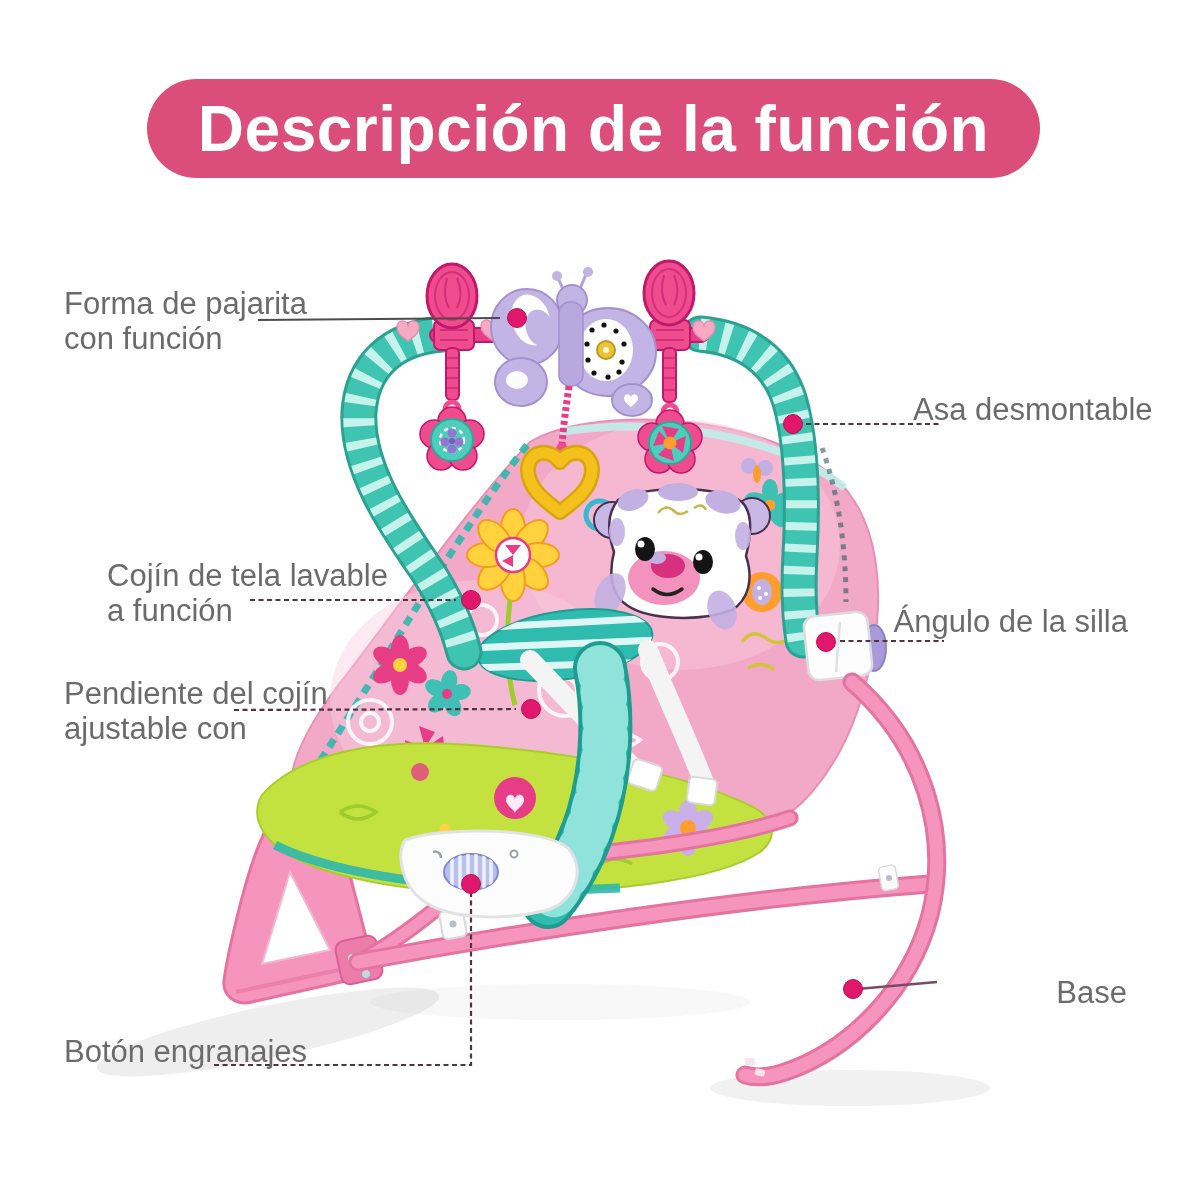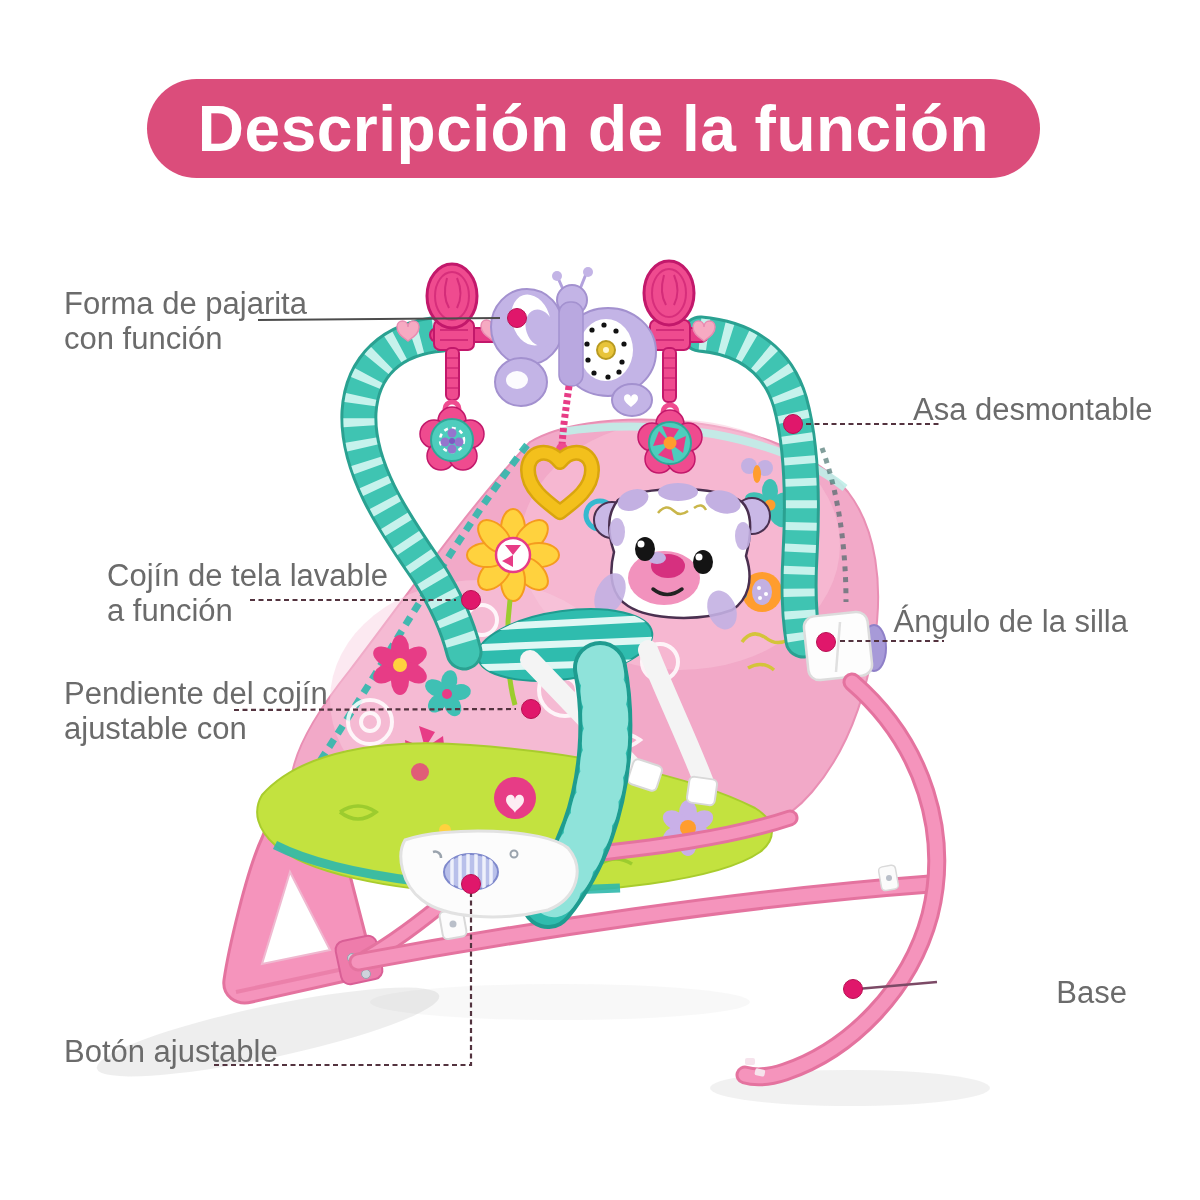--- a/index.html
+++ b/index.html
@@ -411,16 +411,16 @@
   <div class="label" style="left:64px;top:676px;">
     <span>Pendiente del cojín</span>
     <span>ajustable con</span>
   </div>
 
   <div class="label right" style="right:73px;top:958px;margin-top:17px;">
     <span>Base</span>
   </div>
 
   <div class="label" style="left:64px;top:1034px;">
-    <span>Botón ajustable</span>
+    <span>Botón engranajes</span>
   </div>
 
 </div>
 
 </body></html>

